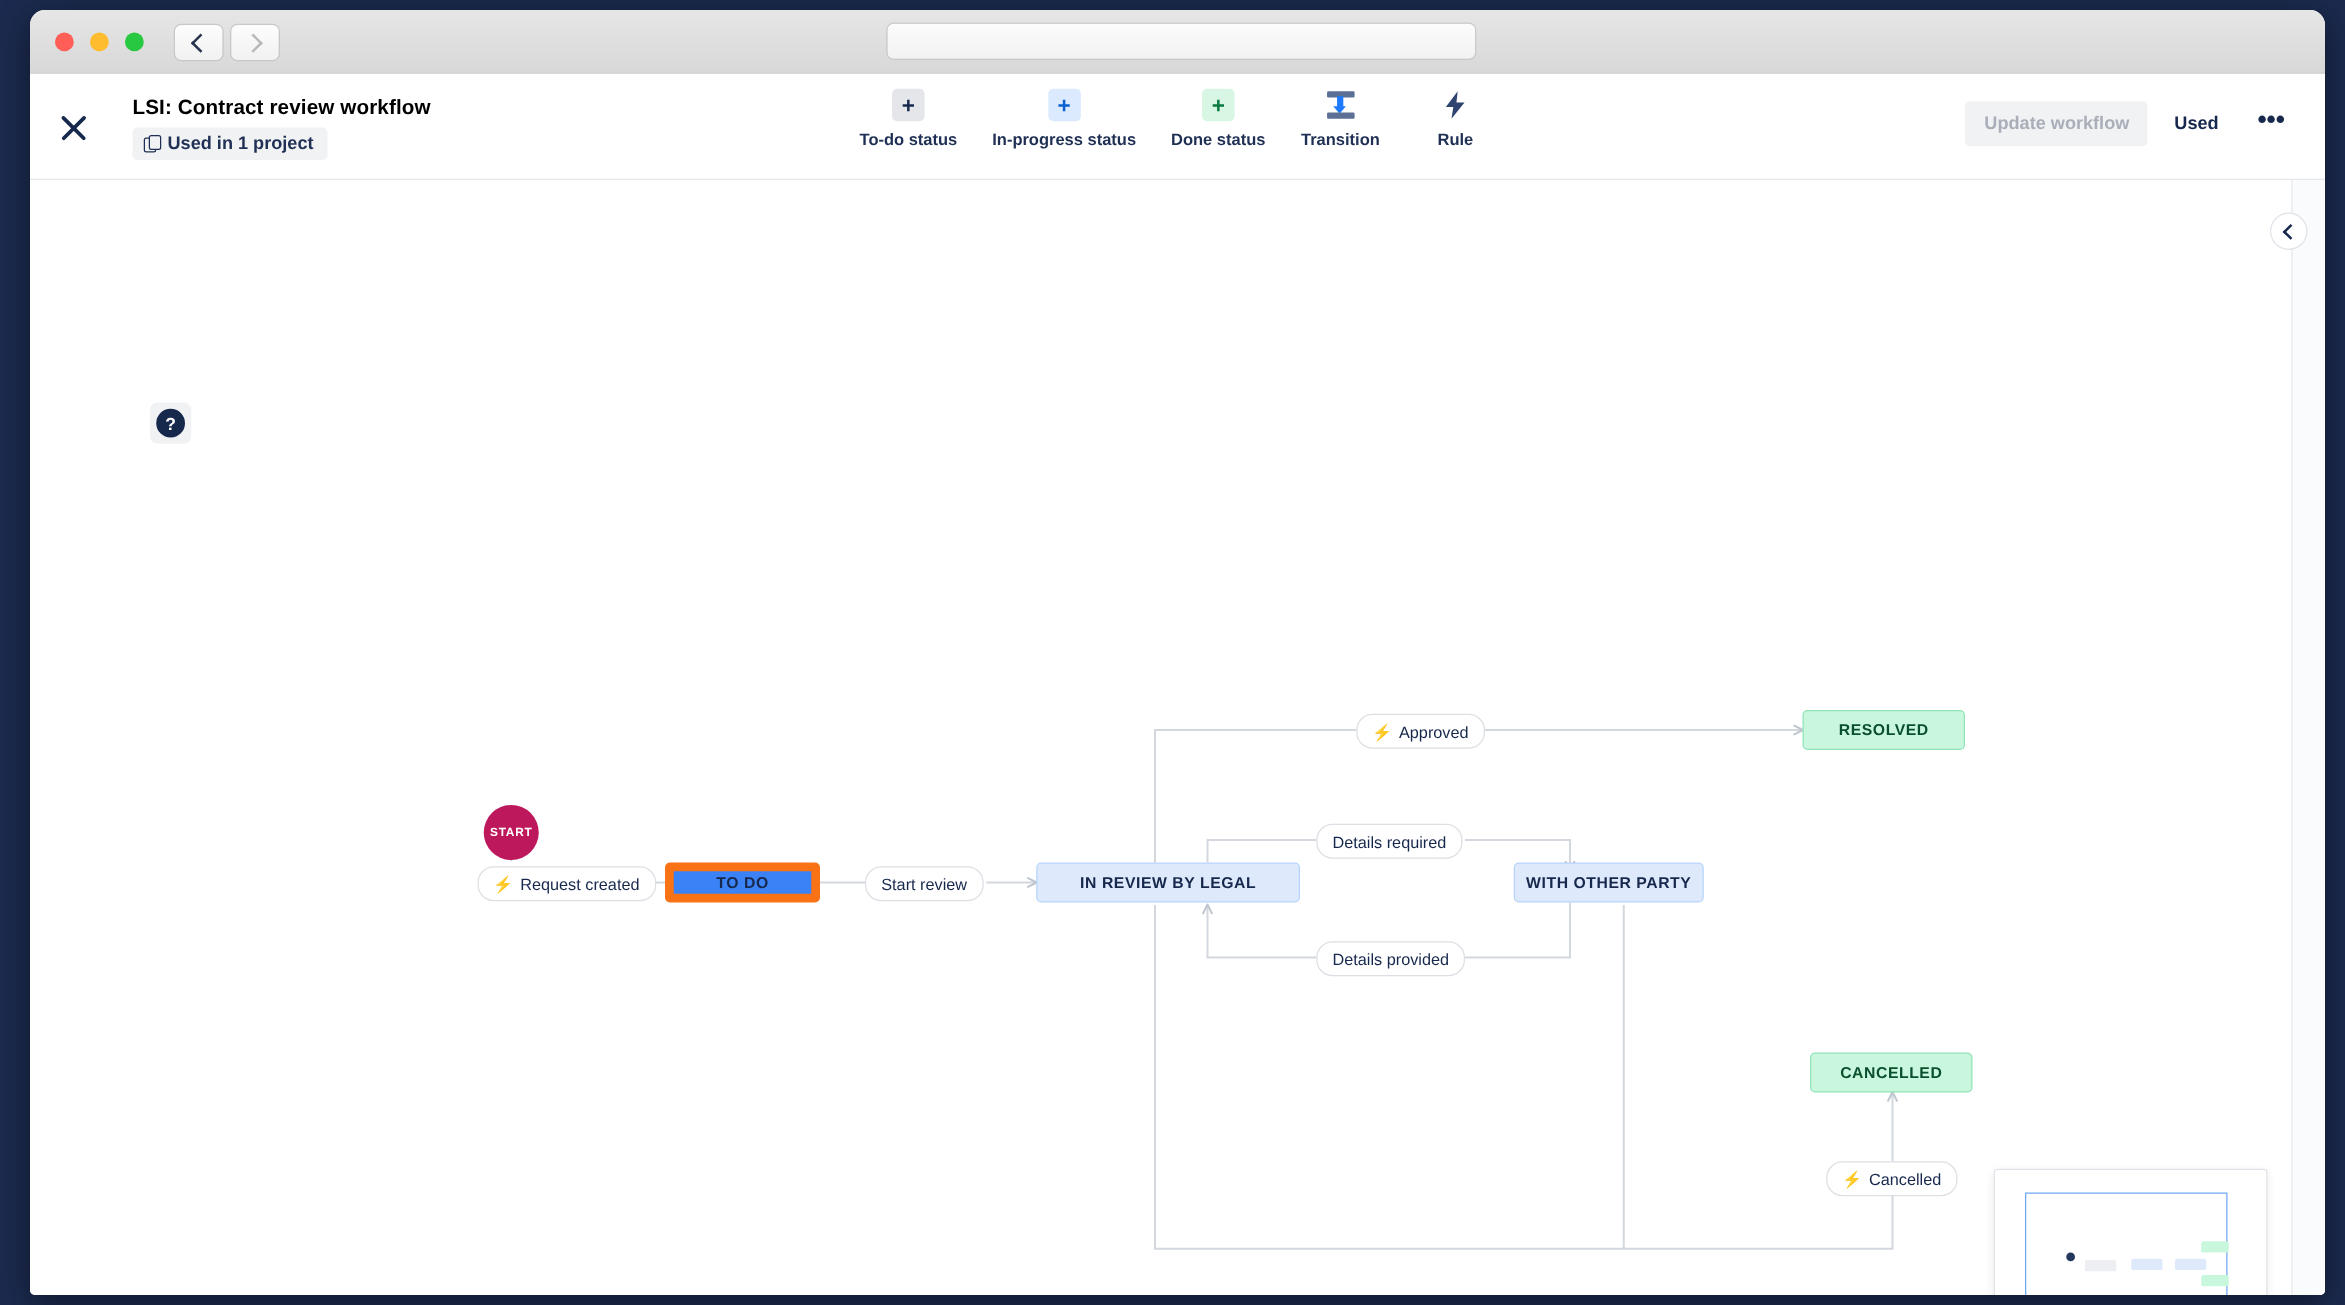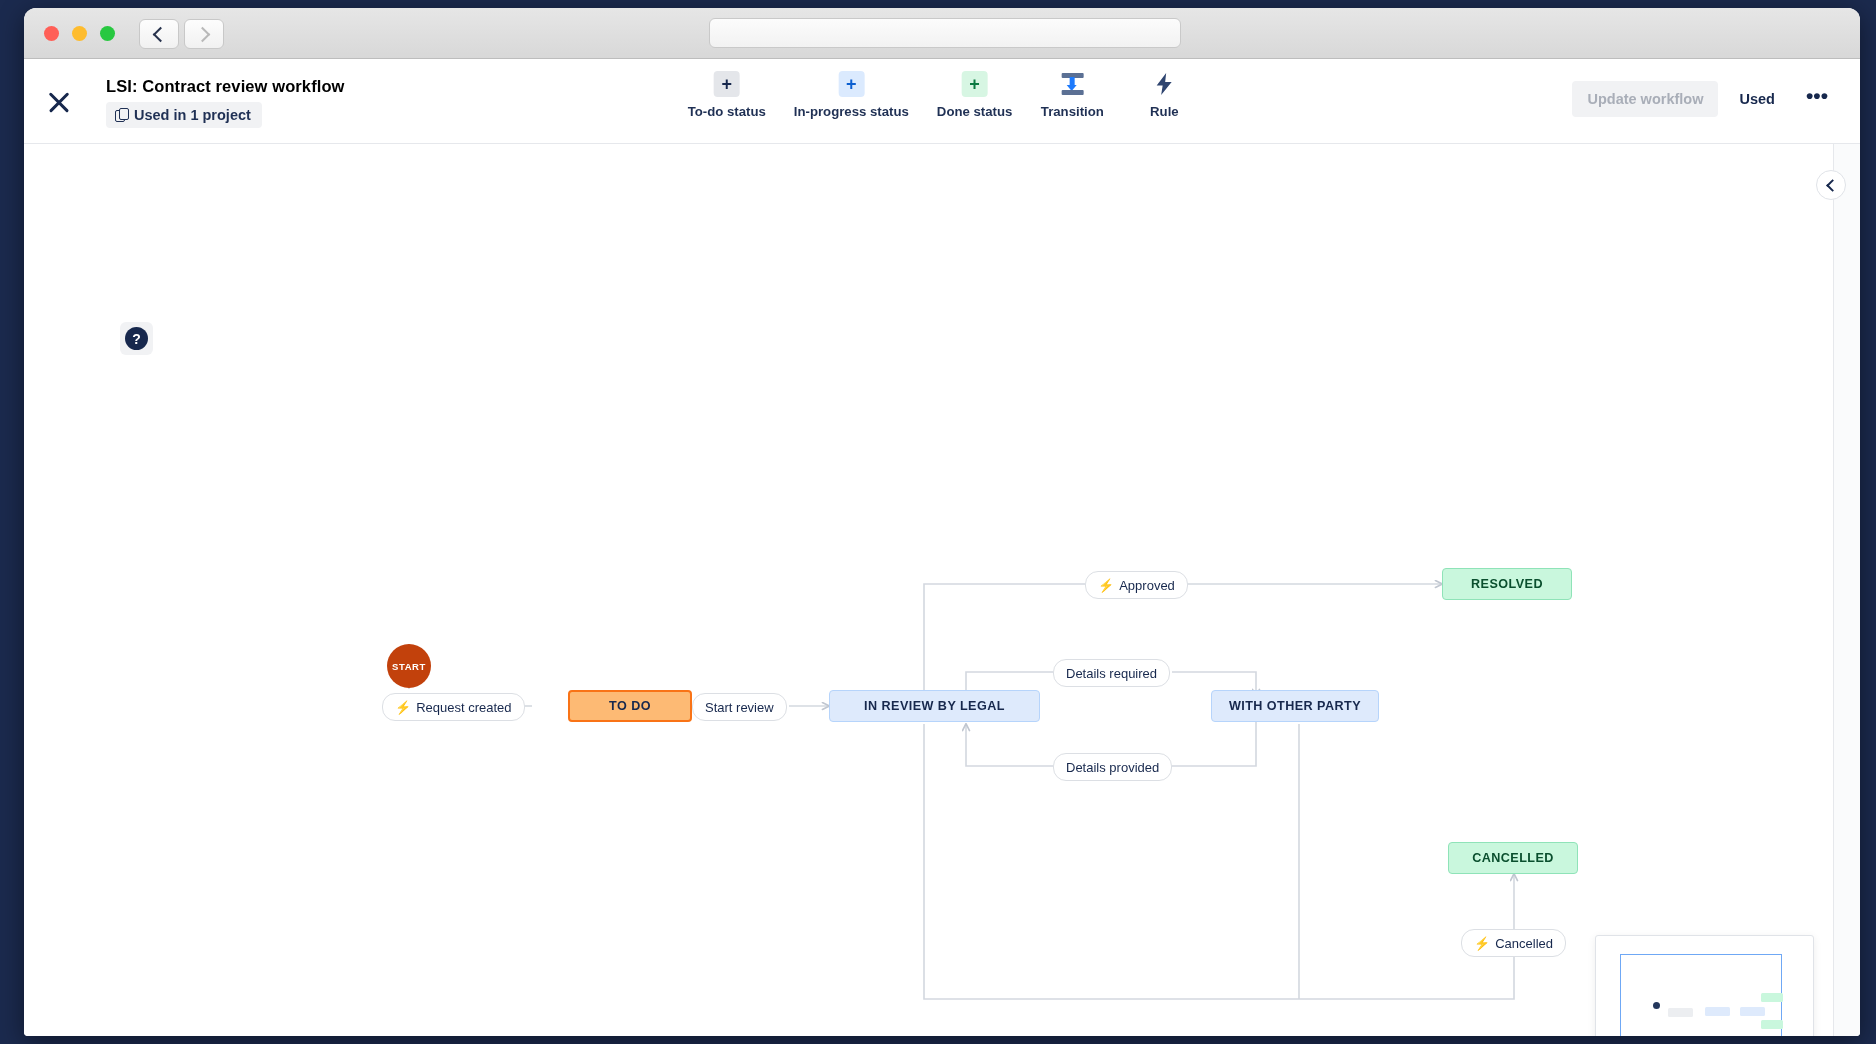--- a/index.html
+++ b/index.html
@@ -100,25 +100,25 @@
   #help-btn{position:absolute;left:96px;top:178px;width:33px;height:33px;
         border-radius:6px;background:#f1f2f4;display:flex;align-items:center;
         justify-content:center;cursor:pointer;}
   #help-btn .qc{width:23px;height:23px;border-radius:50%;background:#17284d;
         color:#fff;font-size:14px;font-weight:bold;display:flex;
         align-items:center;justify-content:center;line-height:1;}
 
   
   .node{position:absolute;box-sizing:border-box;display:flex;align-items:center;
         justify-content:center;z-index:3;}
-  .start-node{width:44px;height:44px;border-radius:50%;background:#c2410c;
+  .start-node{width:44px;height:44px;border-radius:50%;background:#be185d;
         color:#fff;font-size:9.5px;font-weight:bold;letter-spacing:.6px;}
   .status{height:32px;border-radius:4px;font-size:12.6px;font-weight:bold;
         letter-spacing:.45px;}
-  .st-todo{background:#fdba74;border:2px solid #f97316;color:#17284d;margin-left:36px;}
+  .st-todo{background:#3b82f6;border:7px solid #f97316;color:#17284d;}
   .st-prog{background:#deeafc;border:1px solid #b6d4fb;color:#17284d;}
   .st-done{background:#c9f7dd;border:1px solid #8fe3b8;color:#0a4f2e;}
 
   .trans{position:absolute;height:26px;border-radius:13px;background:#fff;
         border:1px solid #dcdfe4;display:flex;align-items:center;gap:5px;
         padding:0 12px;font-size:13px;color:#17284d;z-index:4;white-space:nowrap;}
   .trans .bolt{color:#17284d;font-size:13px;}
 
   
   svg#edges{position:absolute;left:0;top:0;width:100%;height:100%;z-index:1;}
@@ -252,21 +252,21 @@
     </div>
 
     <div class="node status st-todo" style="left:508px;top:546px;width:124px;">
       <span>TO DO</span>
     </div>
 
     <div class="node status st-prog" style="left:805px;top:546px;width:211px;">
       <span>IN REVIEW BY LEGAL</span>
     </div>
 
-    <div class="node status st-prog" style="left:1187px;top:546px;width:168px;">
+    <div class="node status st-prog" style="left:1187px;top:546px;width:152px;">
       <span>WITH OTHER PARTY</span>
     </div>
 
     <div class="node status st-done" style="left:1418px;top:424px;width:130px;">
       <span>RESOLVED</span>
     </div>
 
     <div class="node status st-done" style="left:1424px;top:698px;width:130px;">
       <span>CANCELLED</span>
     </div>

